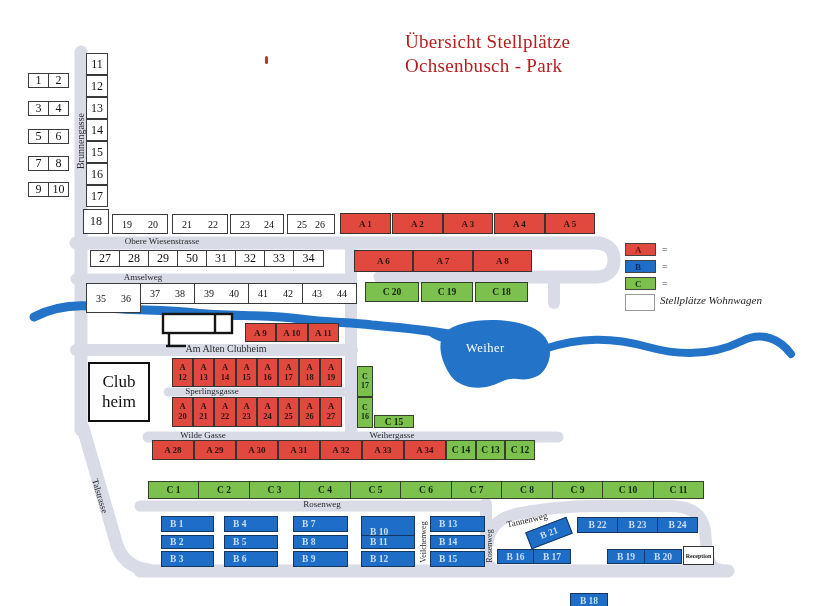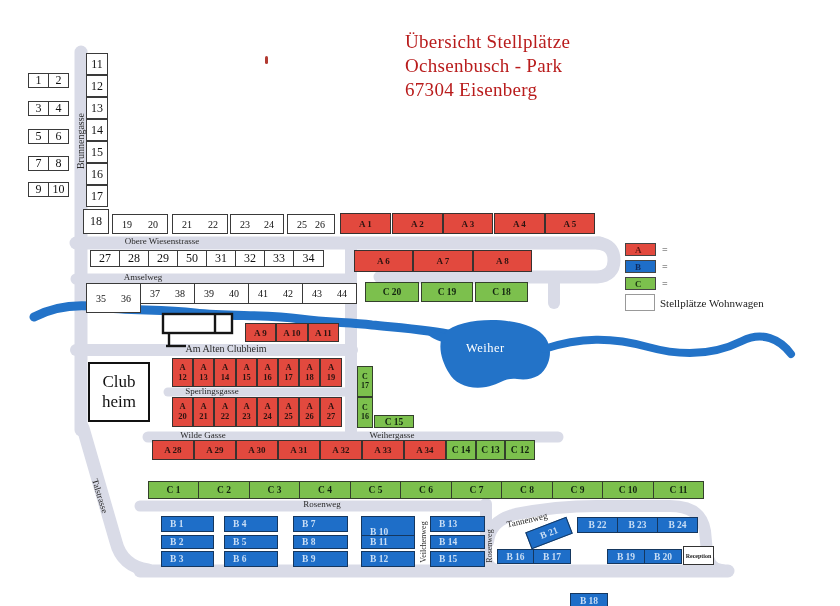--- a/index.html
+++ b/index.html
@@ -23,21 +23,21 @@
   .stack{flex-direction:column;text-align:center;}
   
   .street{position:absolute;white-space:nowrap;color:#2a2a2a;
           transform:translate(-50%,-50%);}
   
   .legend{position:absolute;left:625px;top:243px;font-size:10px;color:#222;}
   .lg-row{display:flex;align-items:center;margin-bottom:4px;height:13px;}
   .lg-sw{width:31px;height:13px;border:1.2px solid #444;box-sizing:border-box;
          display:flex;align-items:center;padding-left:9px;font-size:9px;font-weight:bold;}
   .lg-eq{margin-left:6px;color:#444;}
-  .lg-white{display:flex;align-items:center;margin-top:3px;}
+  .lg-white{display:flex;align-items:flex-start;margin-top:3px;font-style:italic;}
   .lg-wbox{width:30px;height:17px;border:1.2px solid #999;background:#fff;box-sizing:border-box;}
   .lg-wtxt{margin-left:5px;font-size:11px;color:#1d1d1d;}
   
   .clubhouse{position:absolute;left:88px;top:362px;width:62px;height:60px;border:2.6px solid #111;
              box-sizing:border-box;display:flex;flex-direction:column;align-items:center;
              justify-content:center;font-size:17px;line-height:1.2;color:#111;background:#fff;}
   .lake-label{position:absolute;left:466px;top:341px;color:#fff;font-size:12.5px;letter-spacing:.5px;}
   .reception{position:absolute;left:683px;top:546px;width:31px;height:19px;border:1.4px solid #333;
              box-sizing:border-box;background:#fff;display:flex;align-items:center;
              justify-content:center;font-size:6px;font-weight:bold;color:#222;}
@@ -75,21 +75,20 @@
       <line x1="215" y1="314" x2="215" y2="333"></line>
       <line x1="169" y1="333" x2="169" y2="347"></line>
       <line x1="166" y1="346" x2="186" y2="346"></line>
     </g>
     <rect x="265" y="56" width="3" height="8" rx="1.5" fill="#b23a31"></rect>
   </svg>
 
   <div class="title">
     <div>Übersicht  Stellplätze</div>
     <div>Ochsenbusch - Park</div>
-    <div>67304 Eisenberg</div>
   </div>
 
   <div class="legend">
     <div id="legend-items">
         <div class="lg-row">
           <div class="lg-sw" style="background: rgb(226, 73, 62); color: rgb(92, 21, 17);">A</div>
           <div class="lg-eq">=</div>
         </div>
         <div class="lg-row">
           <div class="lg-sw" style="background: rgb(30, 110, 200); color: rgb(14, 43, 94);">B</div>

